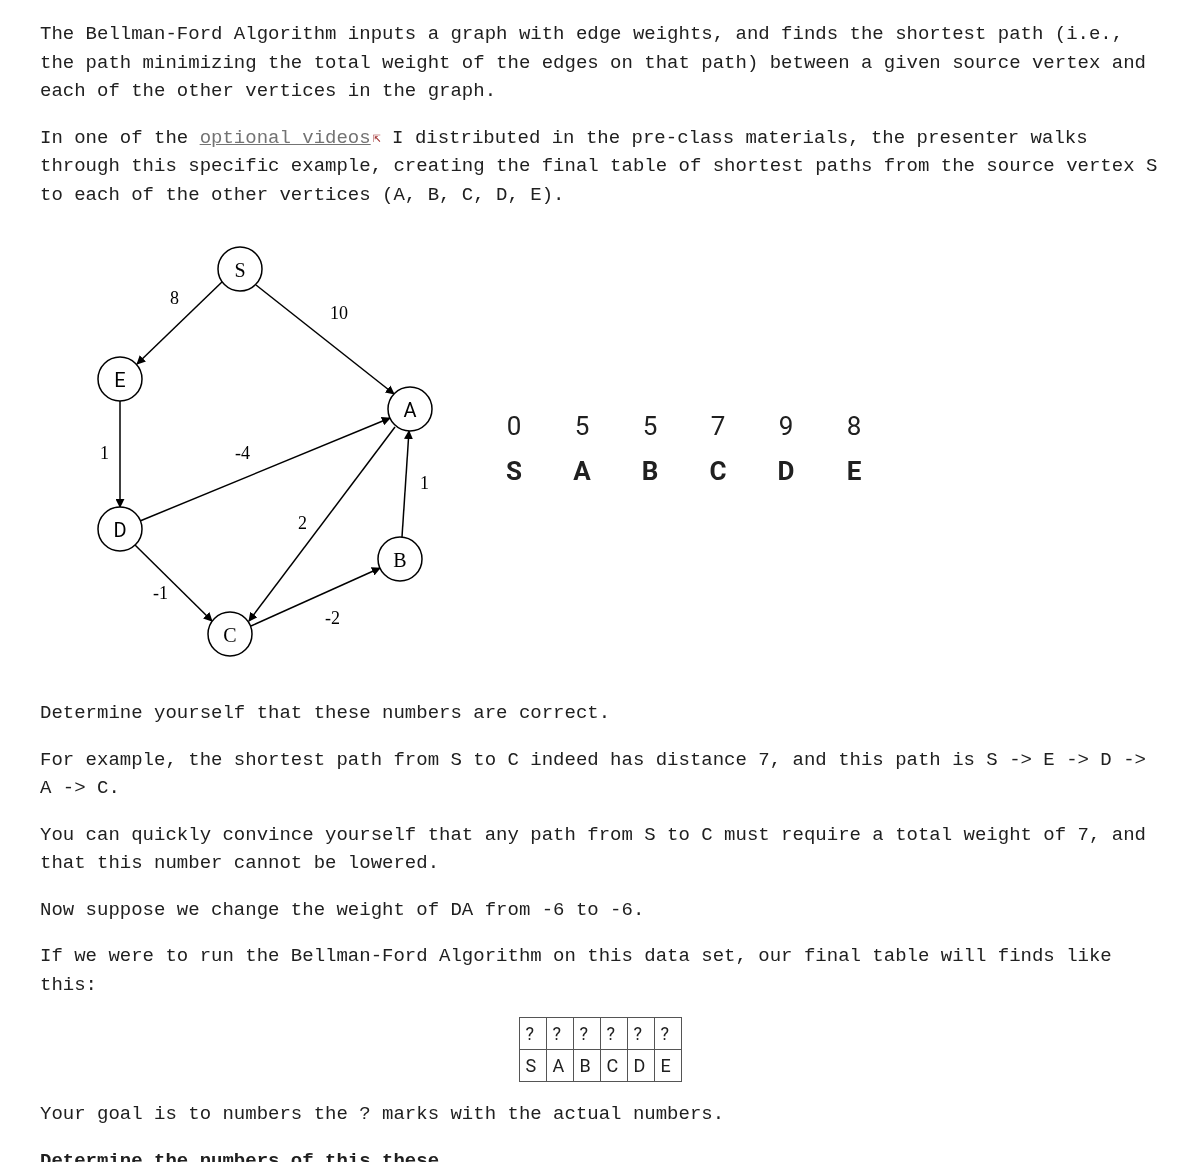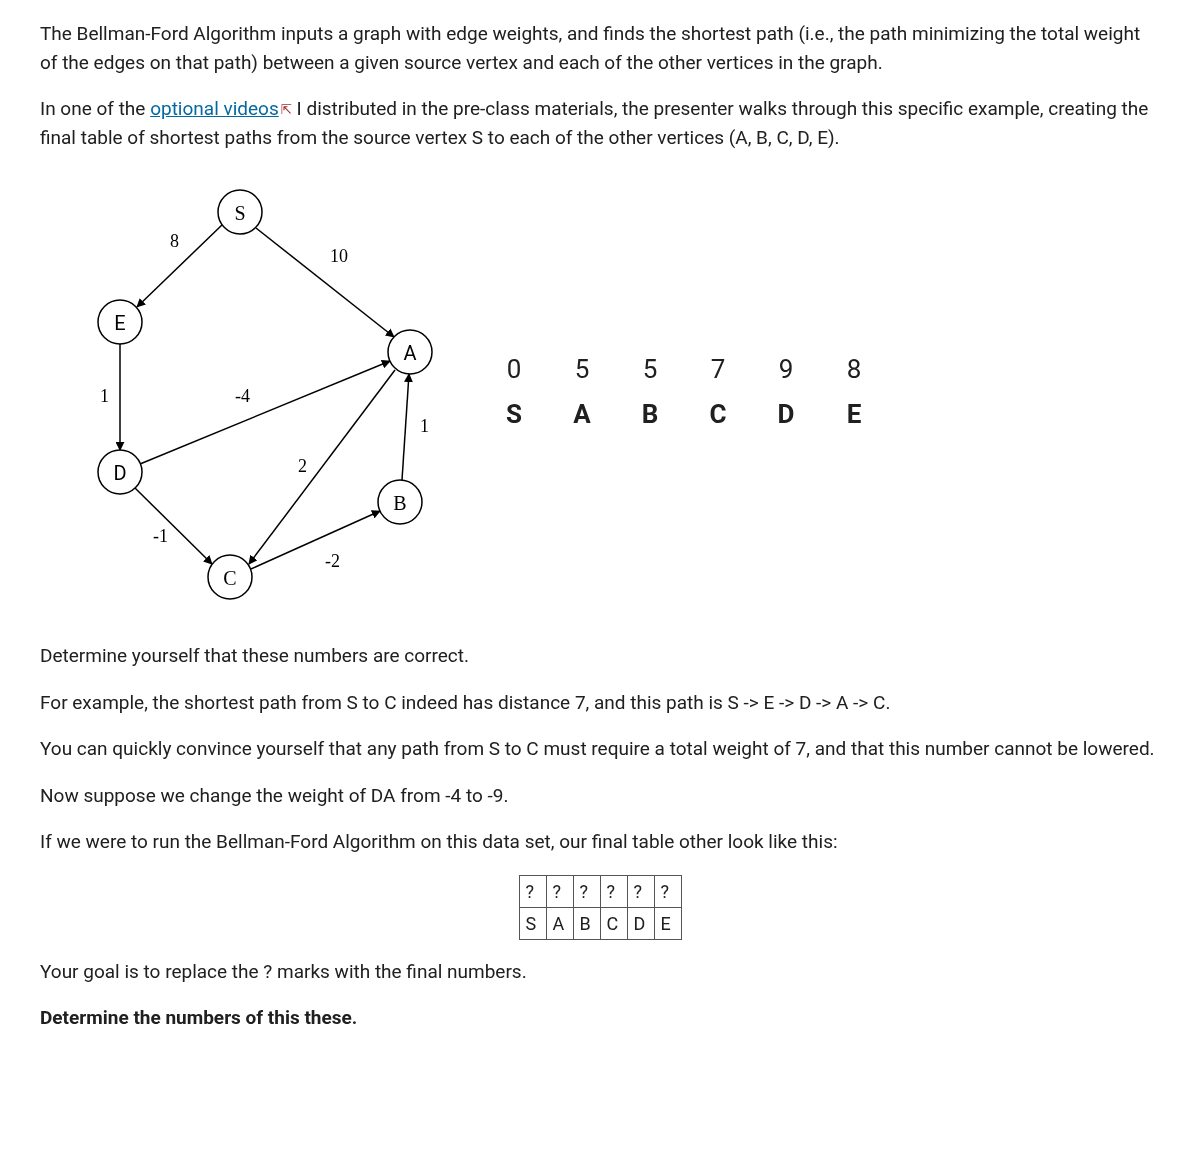--- a/index.html
+++ b/index.html
@@ -7,23 +7,24 @@
     font-size: 19px;
     line-height: 1.5;
     color: #202020;
     margin: 0;
     padding: 20px 40px;
     max-width: 1200px;
     box-sizing: border-box;
   }
   p {
     margin: 0 0 18px 0;
+    font-family: Liberation Mono, monospace;
   }
   a.link {
-    color: #0369a1;
+    color: #737373;
     text-decoration: underline;
   }
   .ext-icon {
     display: inline-block;
     font-size: 0.7em;
     vertical-align: 1px;
     margin-left: 2px;
     color: #a03030;
   }
   .diagram-row {
@@ -155,22 +156,22 @@
       <div>D</div>
       <div>E</div>
     </div>
   </div>
 
 </div>
 
 <p>Determine yourself that these numbers are correct.</p>
 <p>For example, the shortest path from S to C indeed has distance 7, and this path is S -&gt; E -&gt; D -&gt; A -&gt; C.</p>
 <p>You can quickly convince yourself that any path from S to C must require a total weight of 7, and that this number cannot be lowered.</p>
-<p>Now suppose we change the weight of DA from -4 to -9.</p>
-<p>If we were to run the Bellman-Ford Algorithm on this data set, our final table other look like this:</p>
+<p>Now suppose we change the weight of DA from -6 to -6.</p>
+<p>If we were to run the Bellman-Ford Algorithm on this data set, our final table will finds like this:</p>
 
 <table class="mini-table">
   <tbody>
       <tr>
     <td>?</td>
     <td>?</td>
     <td>?</td>
     <td>?</td>
     <td>?</td>
     <td>?</td>
@@ -179,15 +180,15 @@
     <td>S</td>
     <td>A</td>
     <td>B</td>
     <td>C</td>
     <td>D</td>
     <td>E</td>
   </tr>
 </tbody>
   </table>
 
-<p>Your goal is to replace the ? marks with the final numbers.</p>
+<p>Your goal is to numbers the ? marks with the actual numbers.</p>
 
 <p class="bold">Determine the numbers of this these.</p>
 
 </body></html>

